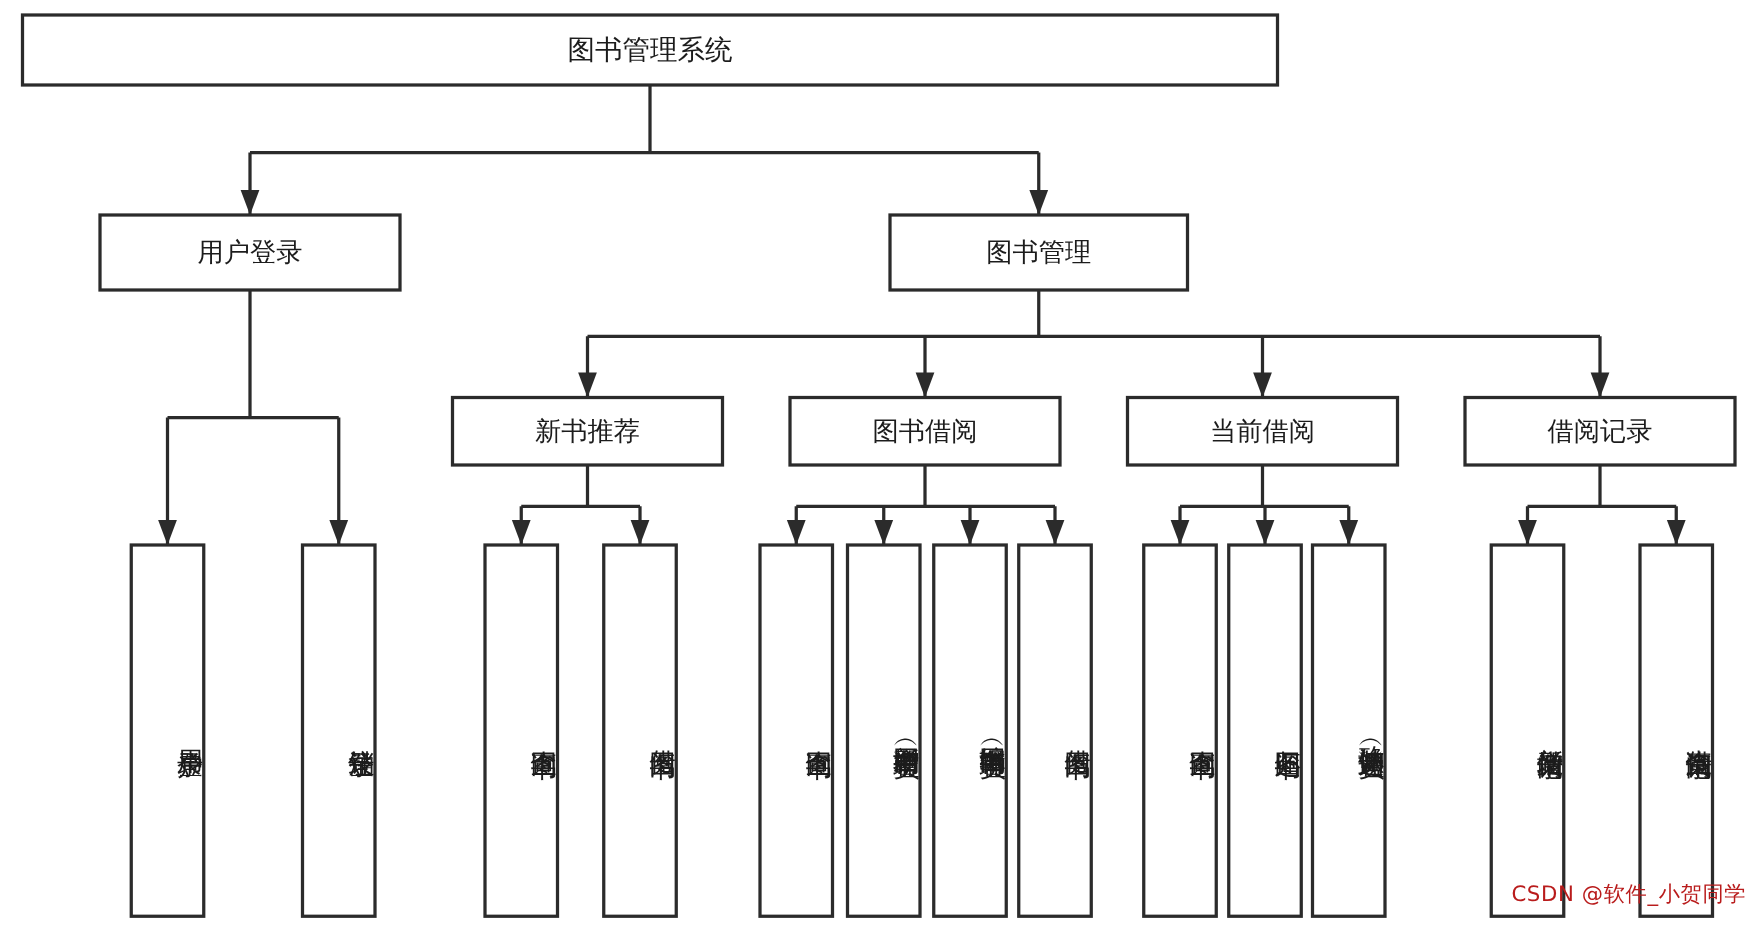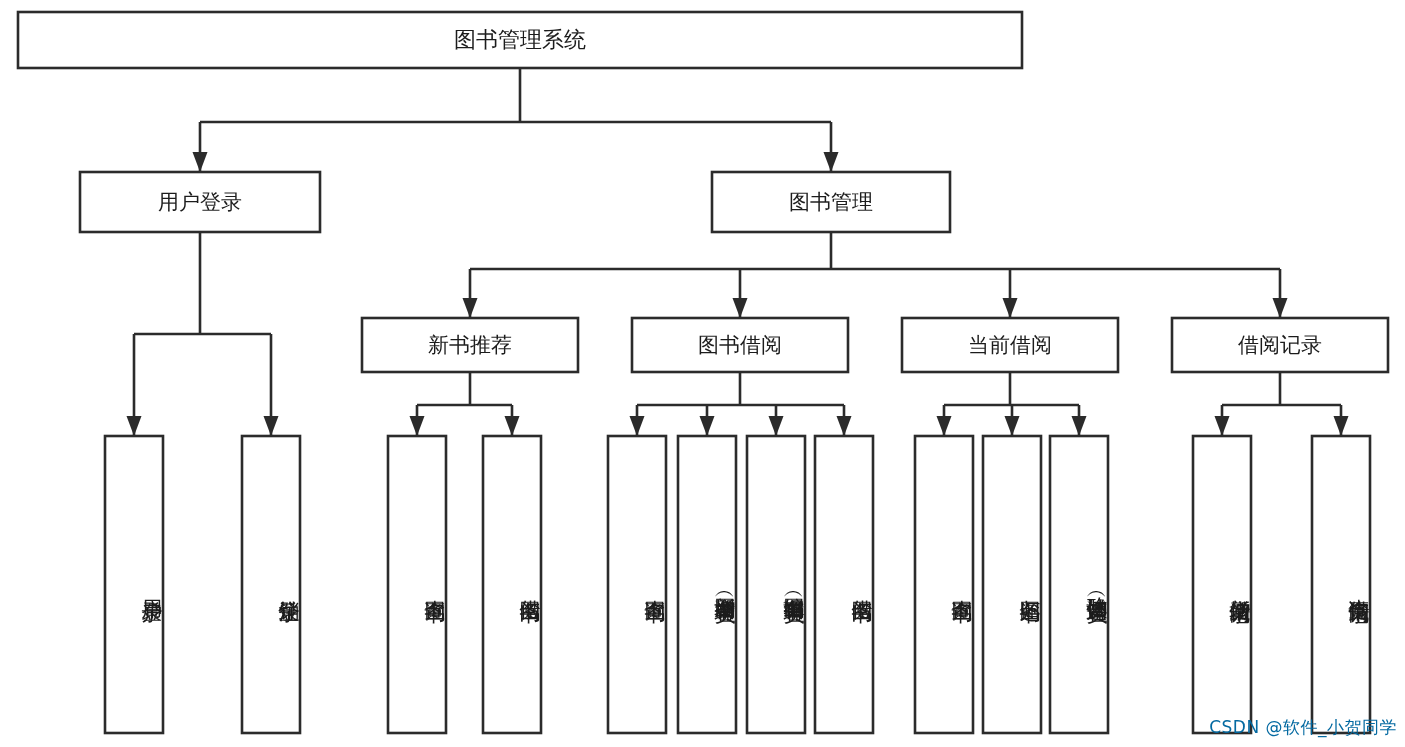--- a/index.html
+++ b/index.html
@@ -63,24 +63,24 @@
     font-size: 21px;
     line-height: 1.06;
     color: #1c1c1c;
     letter-spacing: 1px;
     pointer-events: none;
     overflow: hidden;
   }
   .watermark {
     position: absolute;
     right: 8px;
-    bottom: 8px;
+    bottom: 20px;
     font-family: "DejaVu Sans", "Liberation Sans", sans-serif;
     font-size: 17px;
-    color: #0369a1;
+    color: #b91c1c;
     letter-spacing: 0.5px;
     white-space: nowrap;
   }
 </style>
 </head>
 <body>
 
 <div id="diagram-root">
   <svg class="diagram-canvas" viewBox="0 0 1405 747">
     <g id="connector-layer">

